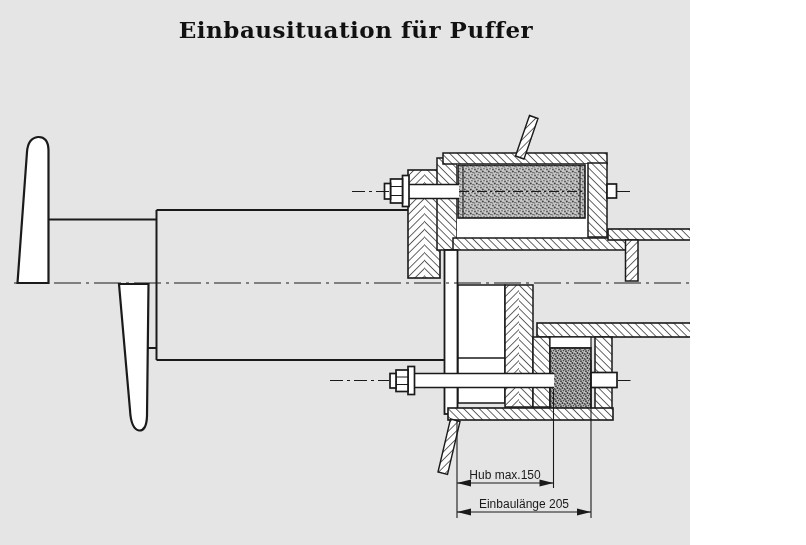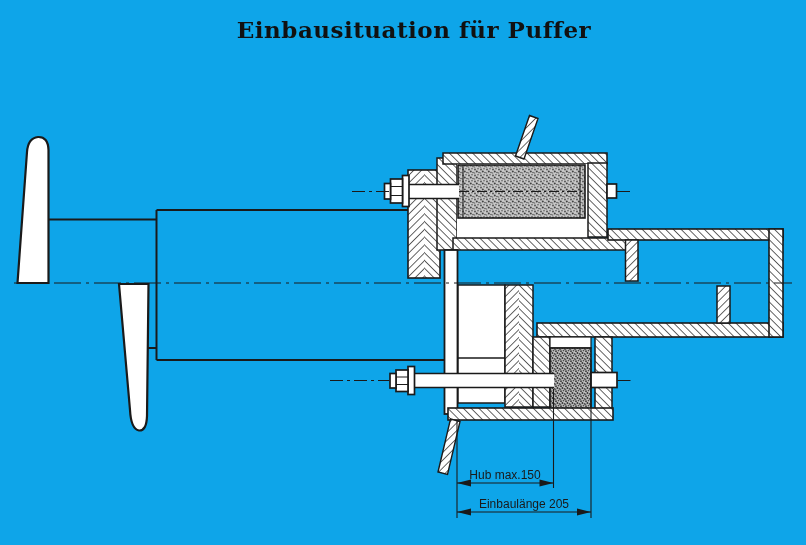--- a/index.html
+++ b/index.html
@@ -1,16 +1,16 @@
 <!DOCTYPE html>
 <html><head>
 <meta charset="utf-8">
 <style>
   html,body{margin:0;padding:0;background:#ffffff;}
-  .page{position:relative;width:806px;height:545px;background:#0ea5e9;overflow:hidden;
+  .page{position:relative;width:690px;height:545px;background:#e5e5e5;overflow:hidden;
         font-family:"Liberation Sans",sans-serif;}
   .title{position:absolute;top:16px;left:0;width:100%;padding-left:22px;box-sizing:border-box;
          text-align:center;font-family:"DejaVu Serif","Liberation Serif",serif;
          font-weight:bold;font-size:23px;letter-spacing:0.5px;color:#111;margin:0;}
   svg{position:absolute;left:0;top:0;}
   .dimtext{font-family:"Liberation Sans",sans-serif;font-size:12px;fill:#1a1a1a;}
 </style>
 </head>
 <body>
 

